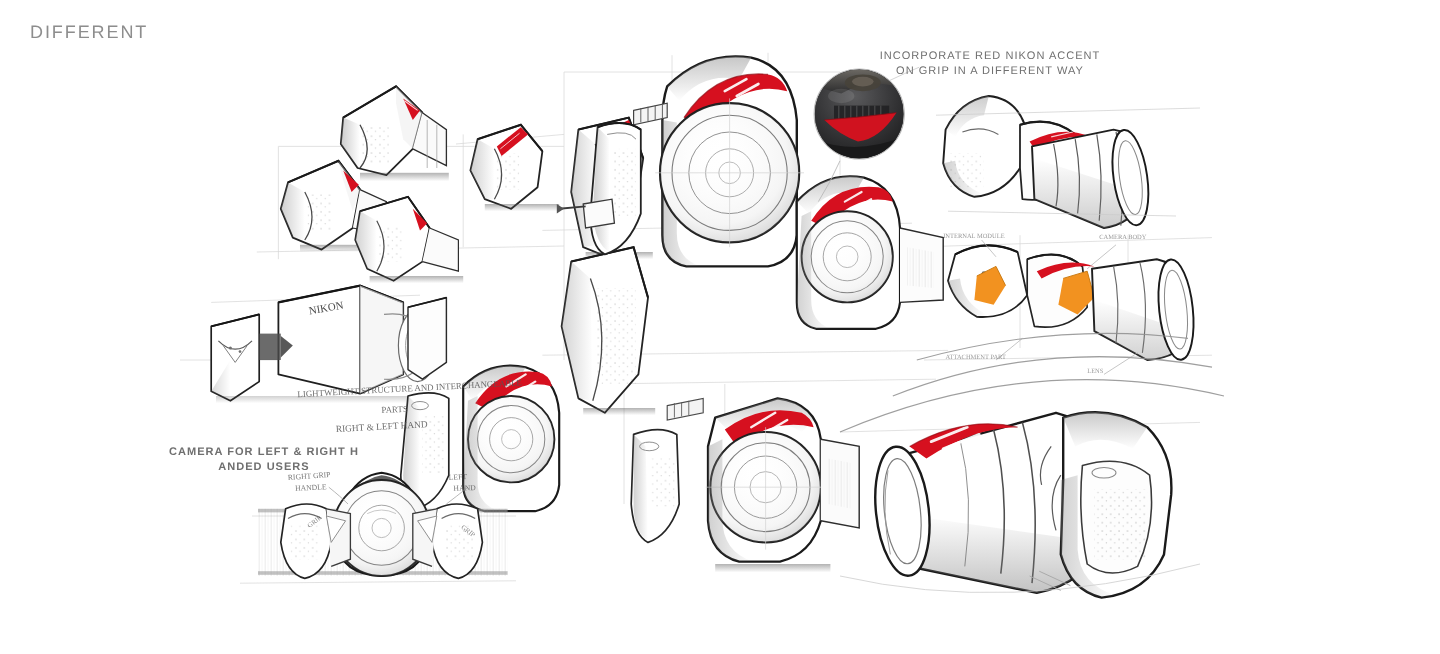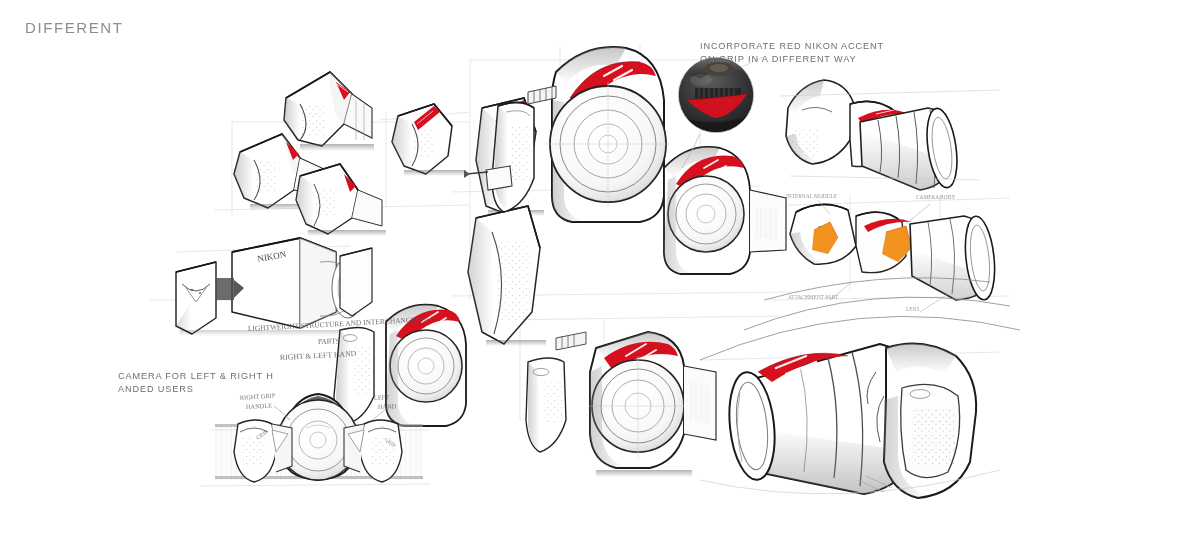--- a/index.html
+++ b/index.html
@@ -31,31 +31,33 @@
     white-space: nowrap;
   }
 
   
   .annotation {
     position: absolute;
     font-size: 9.2px;
     letter-spacing: 0.85px;
     color: #6f6f6f;
     line-height: 13px;
+    text-align: center;
     white-space: pre-line;
   }
   #annotation-accent {
     left: 700px;
     top: 40px;
     width: 250px;
   }
   #annotation-handedness {
     left: 118px;
     top: 370px;
     width: 204px;
+    font-weight: bold;
   }
 
   
   #sketch-layer {
     position: absolute;
     left: 0; top: 0;
     width: 1200px;
     height: 545px;
   }
 

